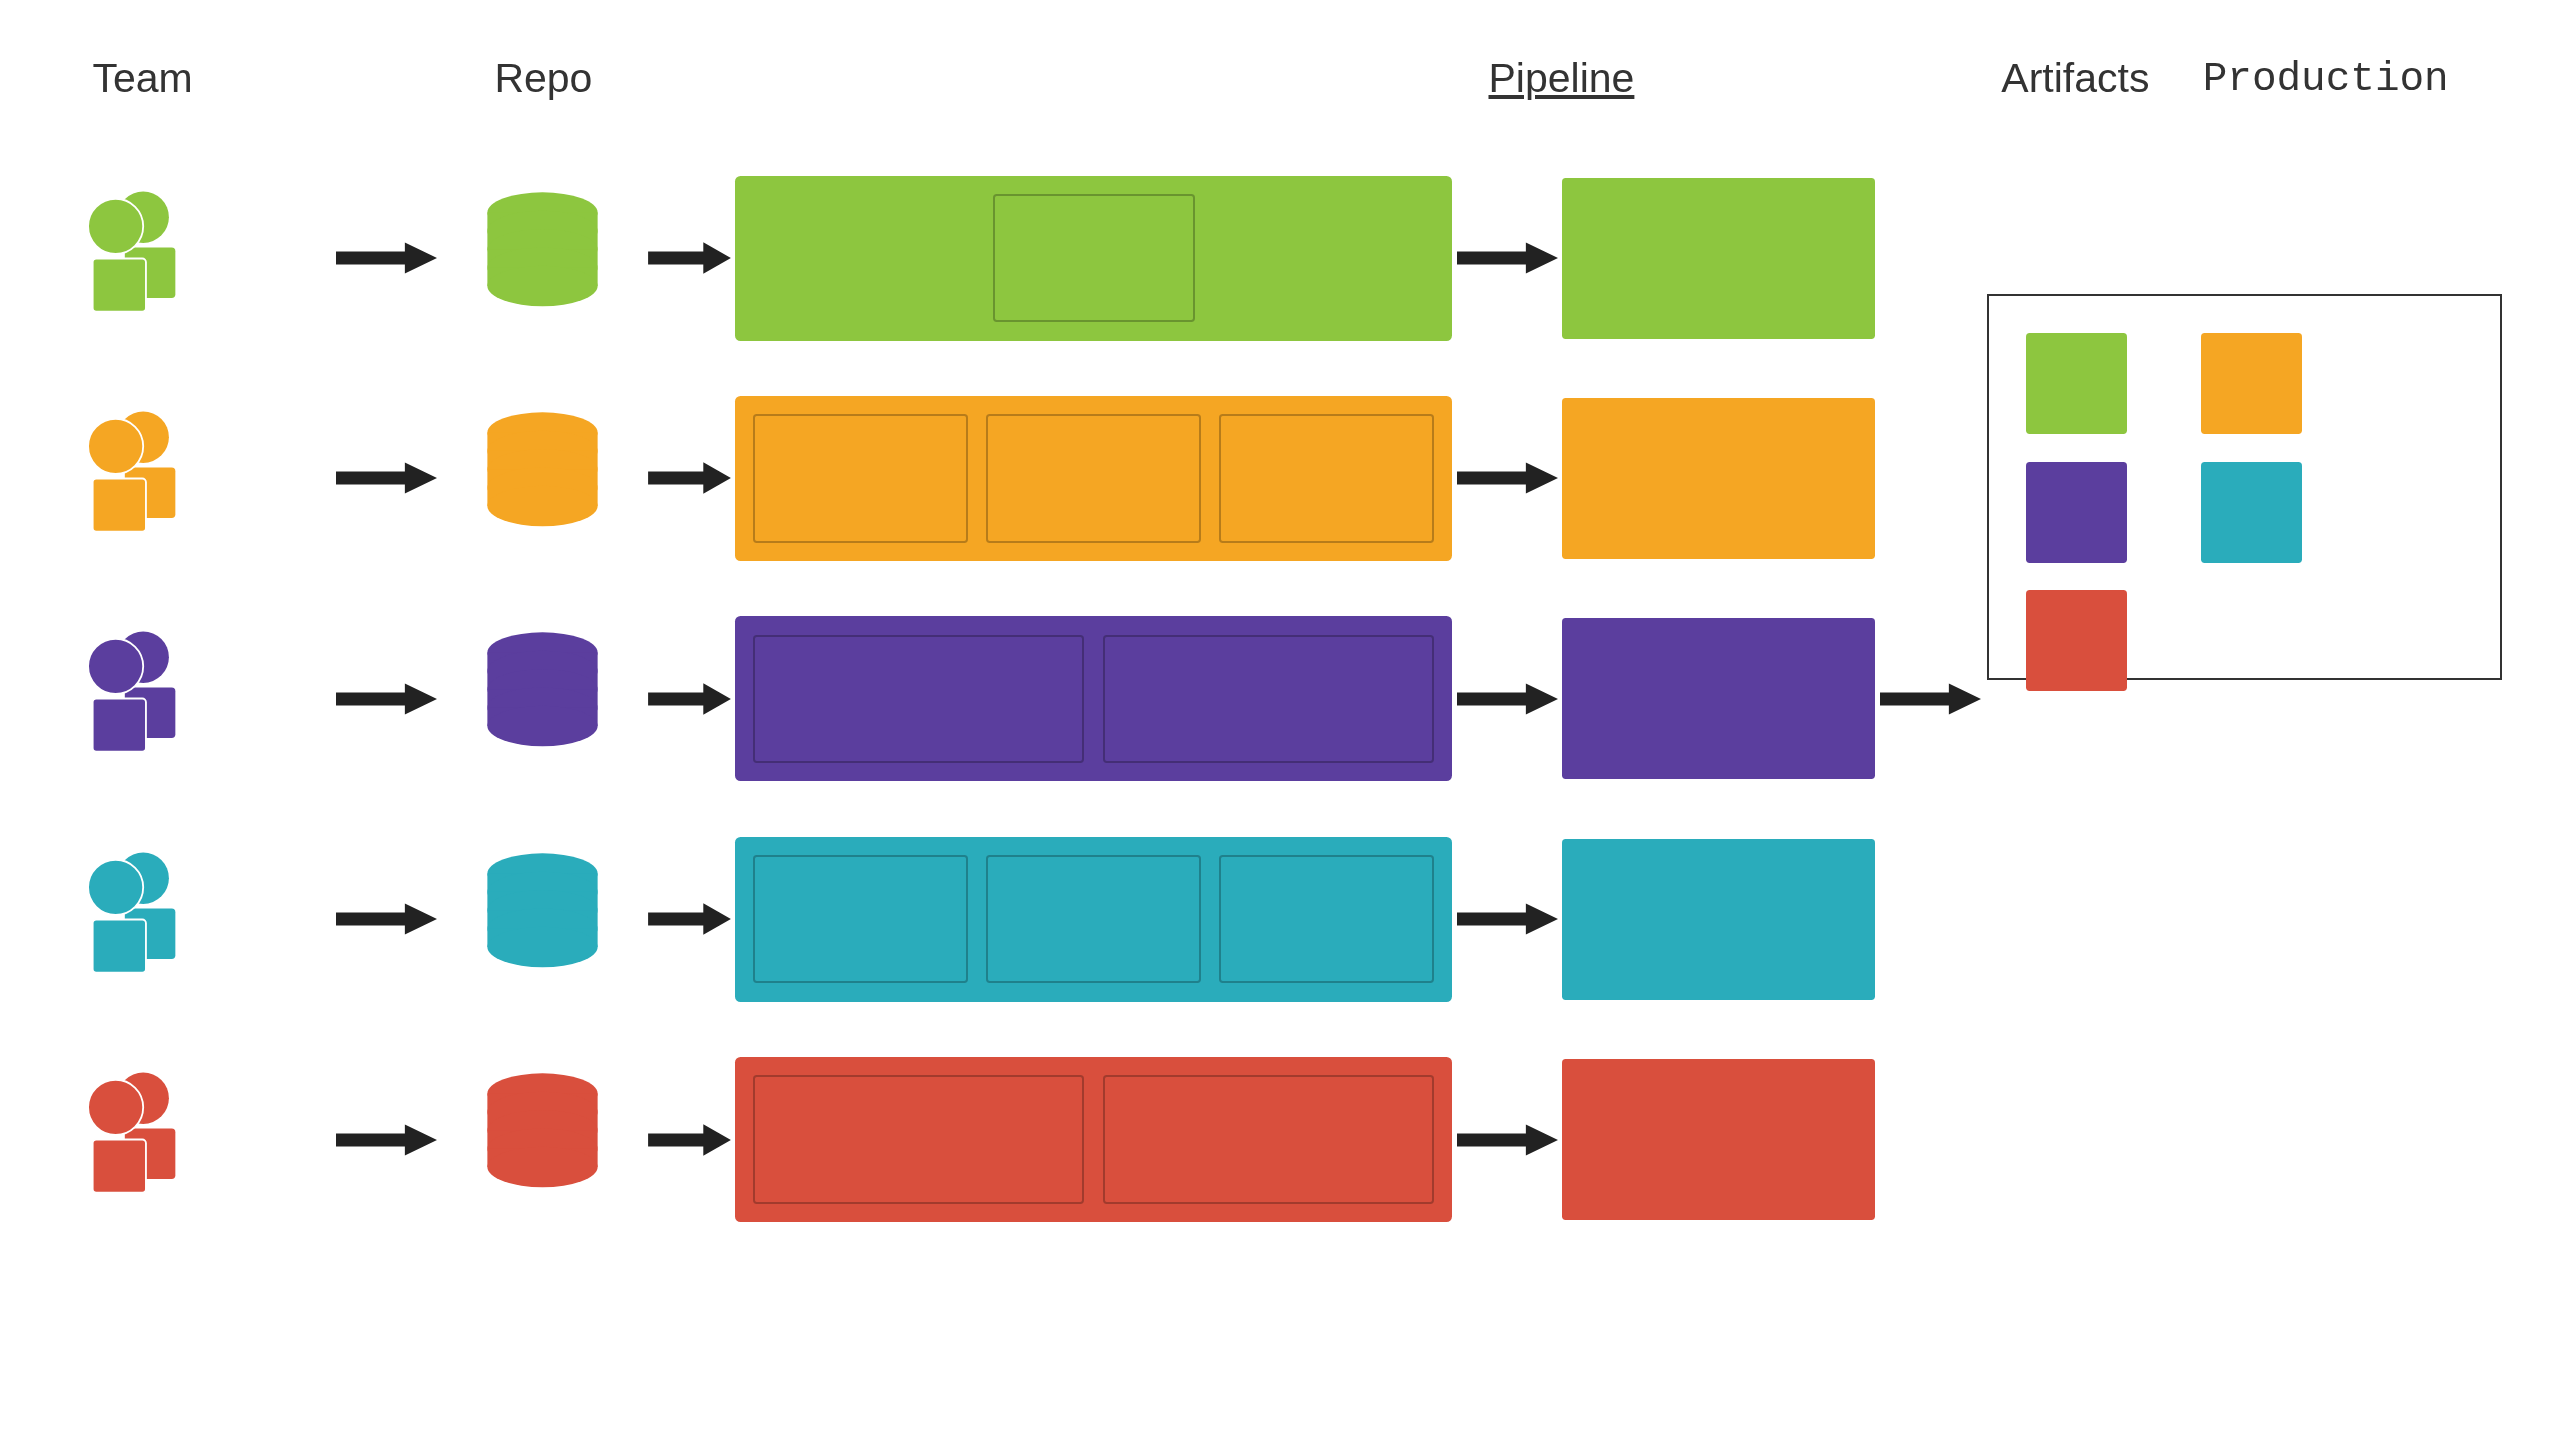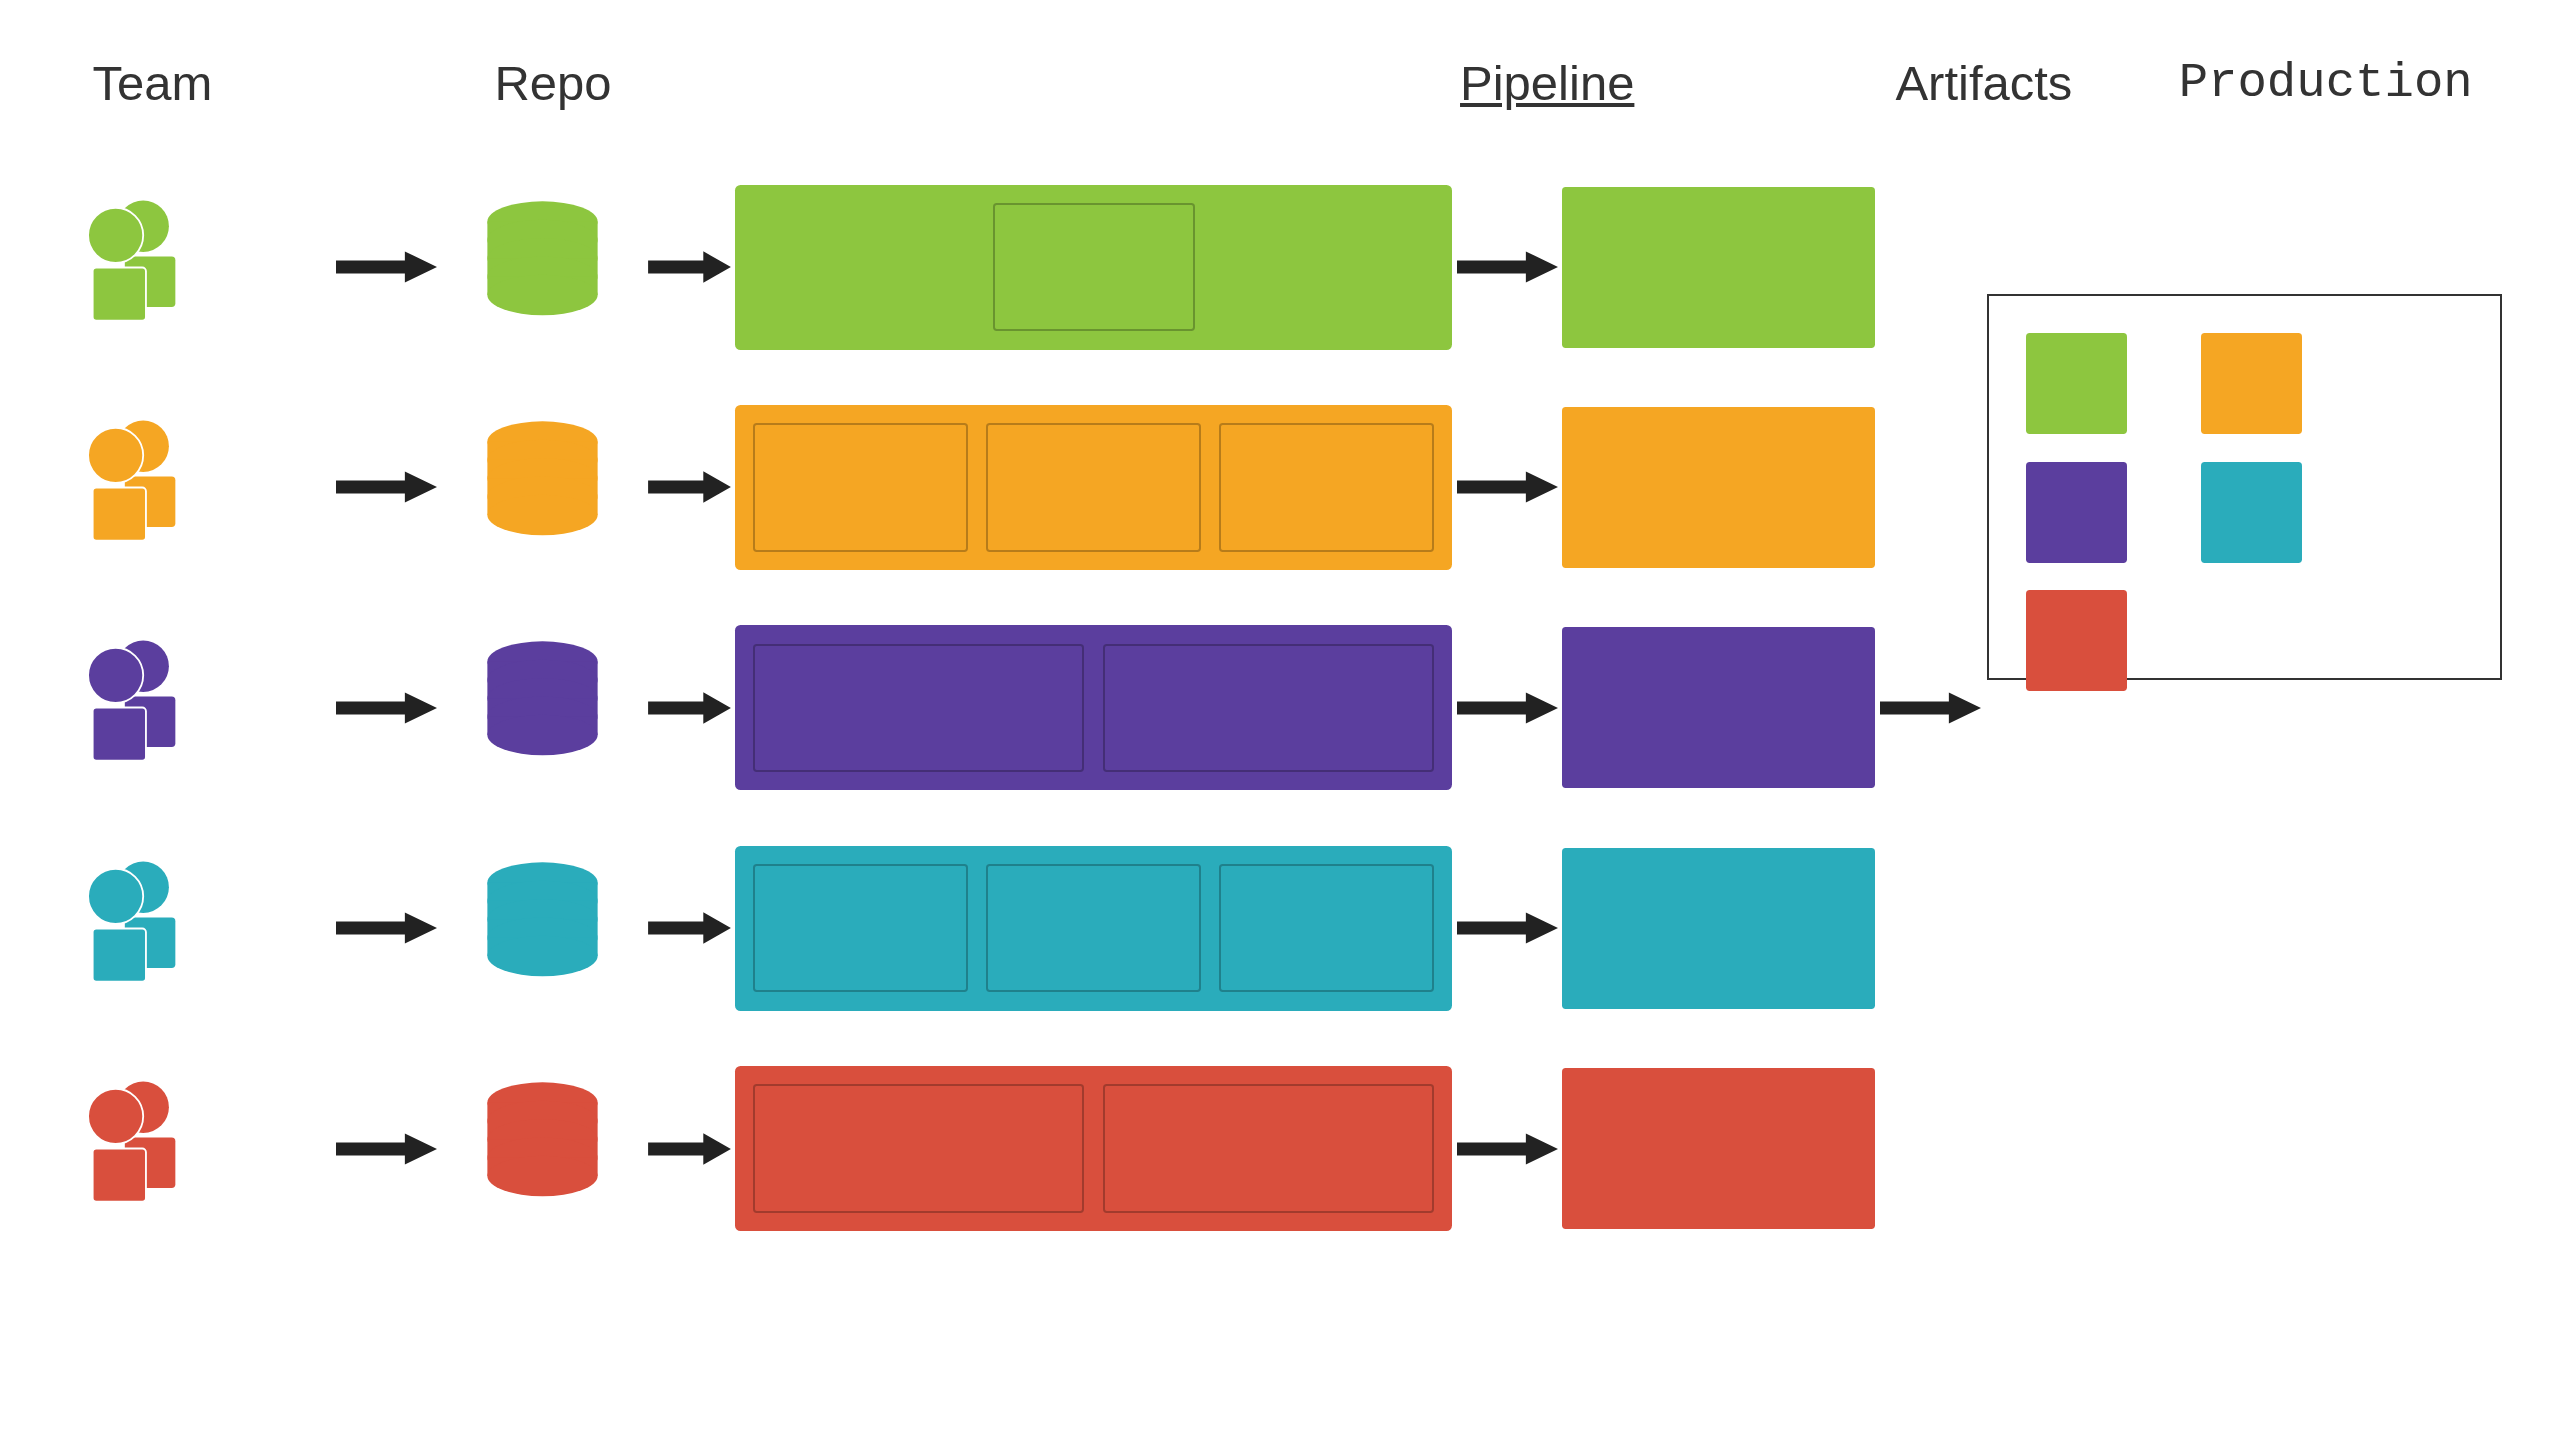--- a/index.html
+++ b/index.html
@@ -20,28 +20,28 @@
     }
 
     
     .headers {
       display: flex;
       align-items: center;
       margin-bottom: 55px;
       padding-left: 18.4px;
     }
     .header-item {
-      font-size: 49px;
+      font-size: 41px;
       color: #333333;
       font-weight: 400;
     }
     .header-team { width: 294px; }
     .header-repo { width: 349px; }
     .header-pipeline { width: 717px; text-align: right; flex: 0 0 717px; margin-left: 74px; text-decoration: underline; }
-    .header-artifacts { width: 331px; text-align: center; flex: 0 0 331px; margin-left: 184px; }
+    .header-artifacts { width: 331px; text-align: right; flex: 0 0 331px; margin-left: 184px; }
     .header-production { flex: 1; text-align: center; font-family: Liberation Mono, monospace; }
 
     
     .rows-container {
       display: flex;
       flex-direction: column;
       gap: 0px;
     }
     .row {
       display: flex;

